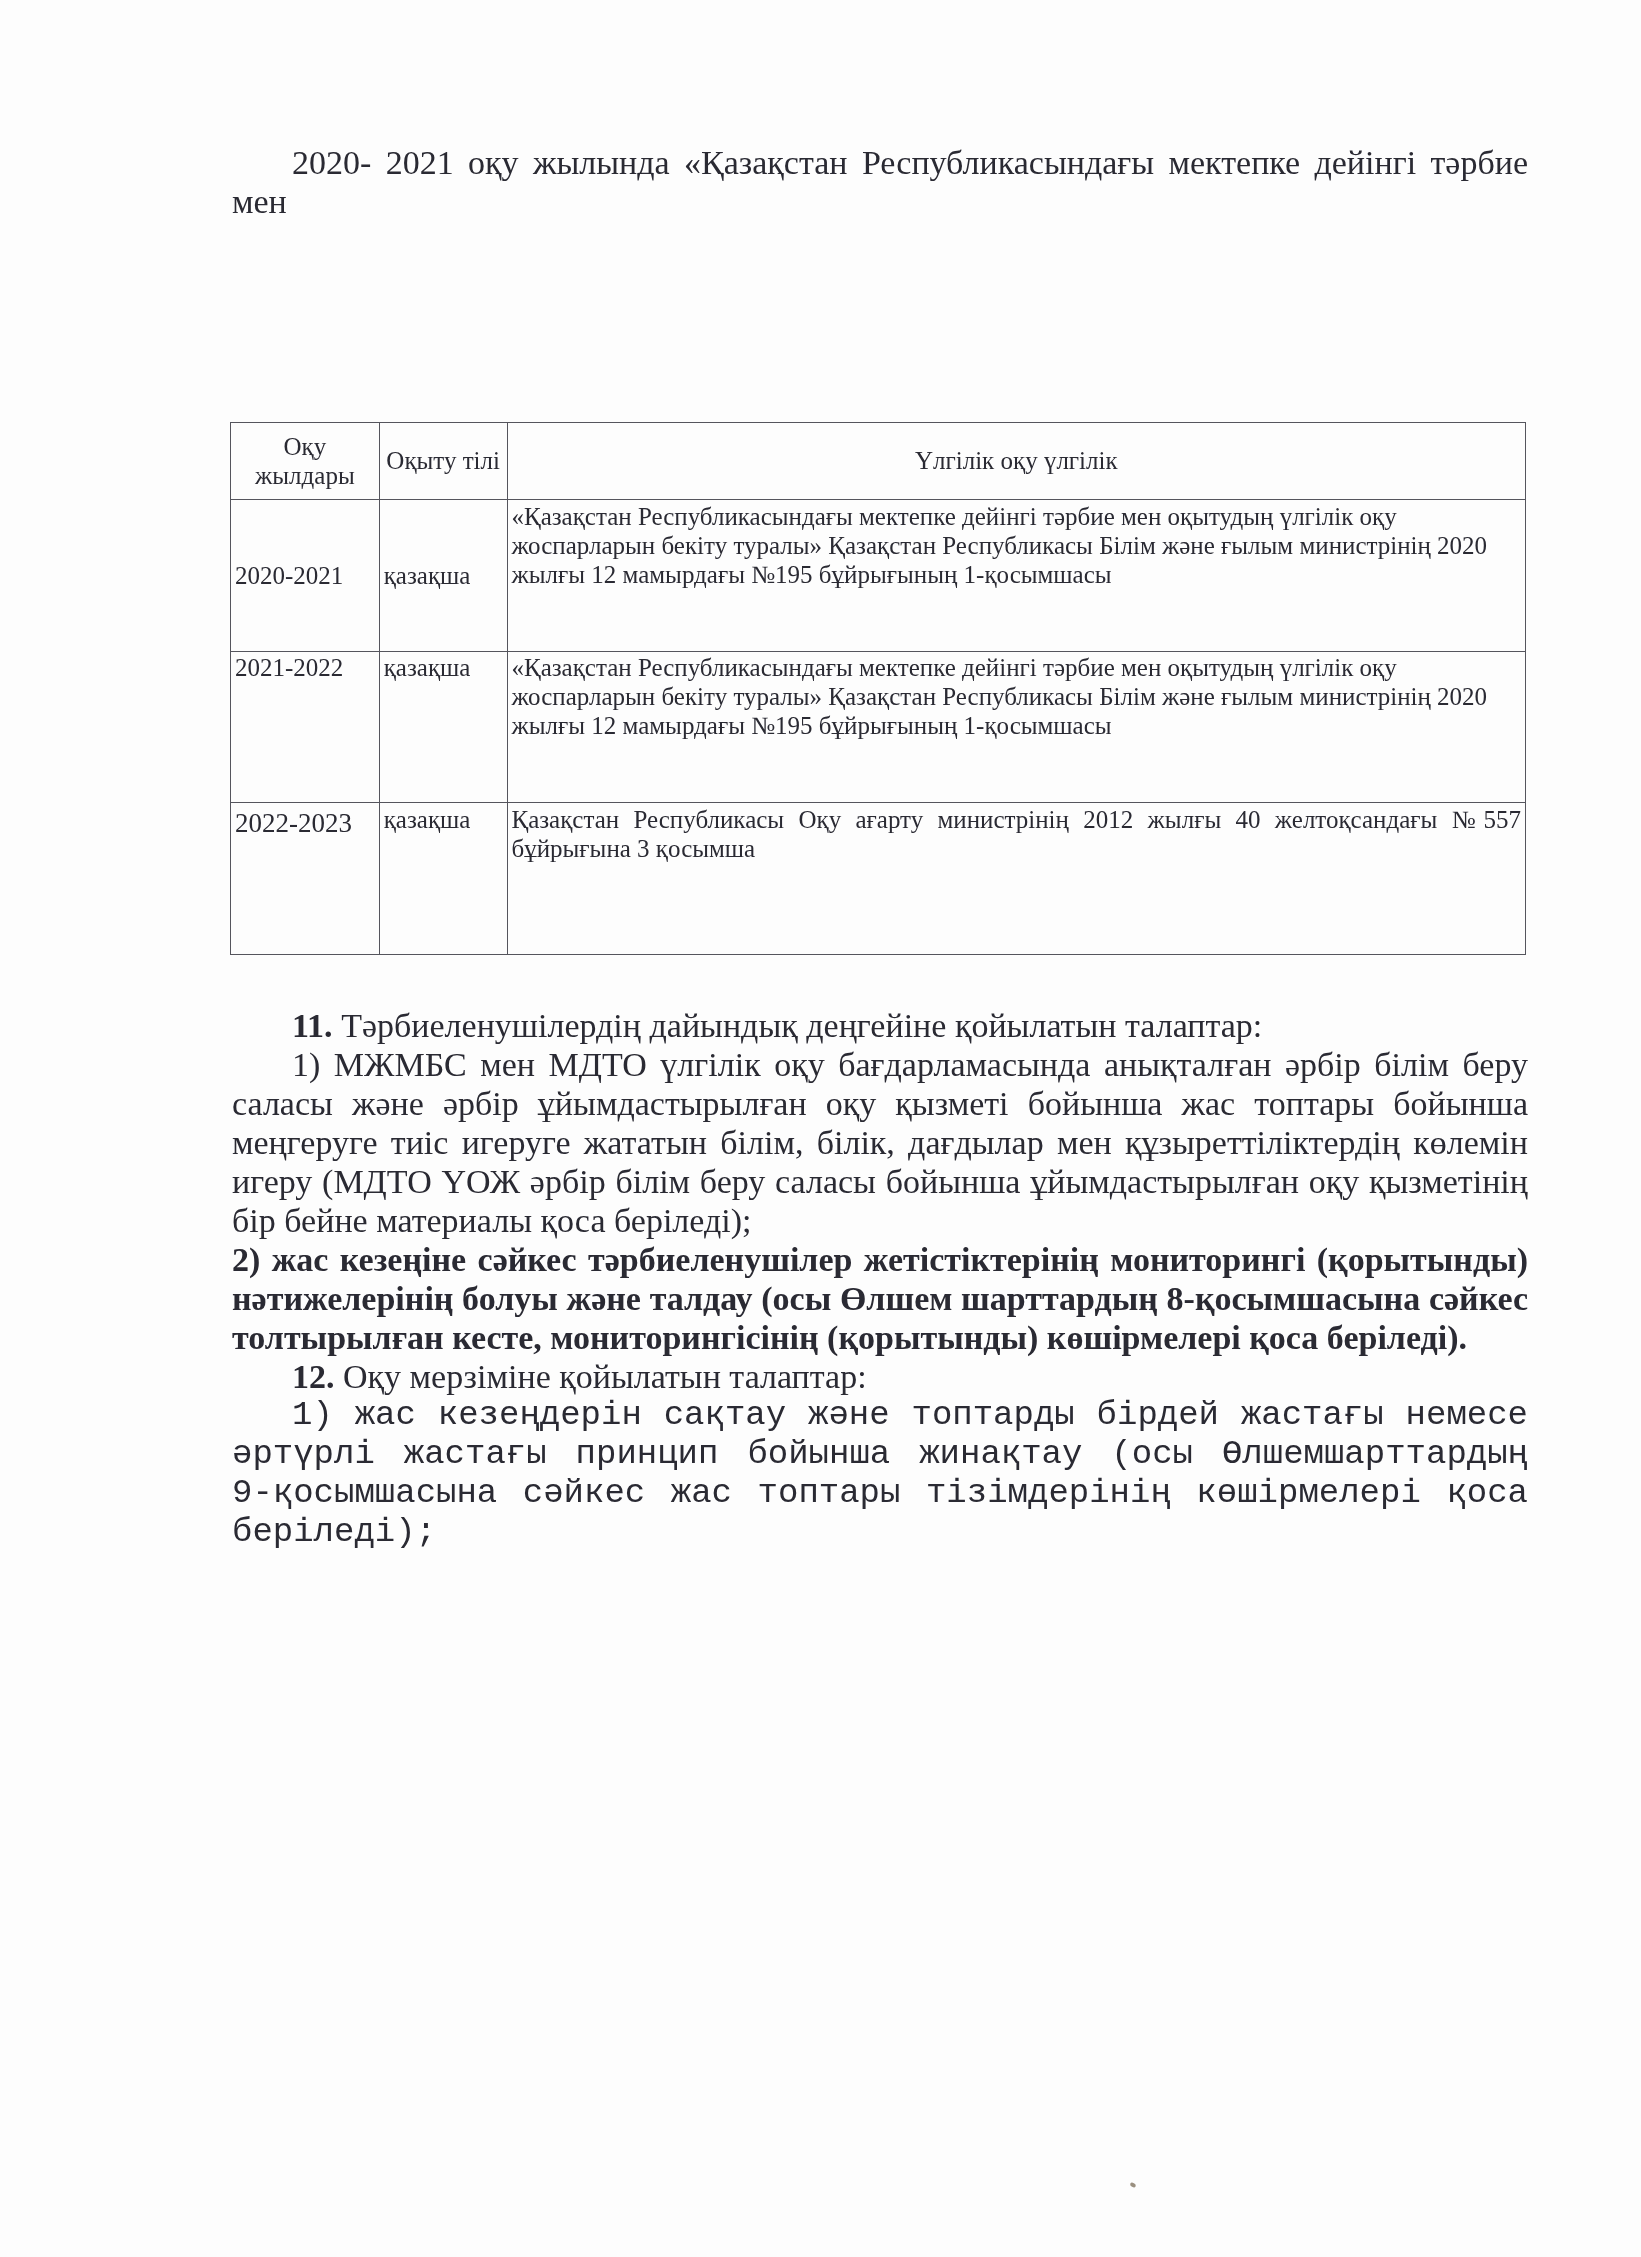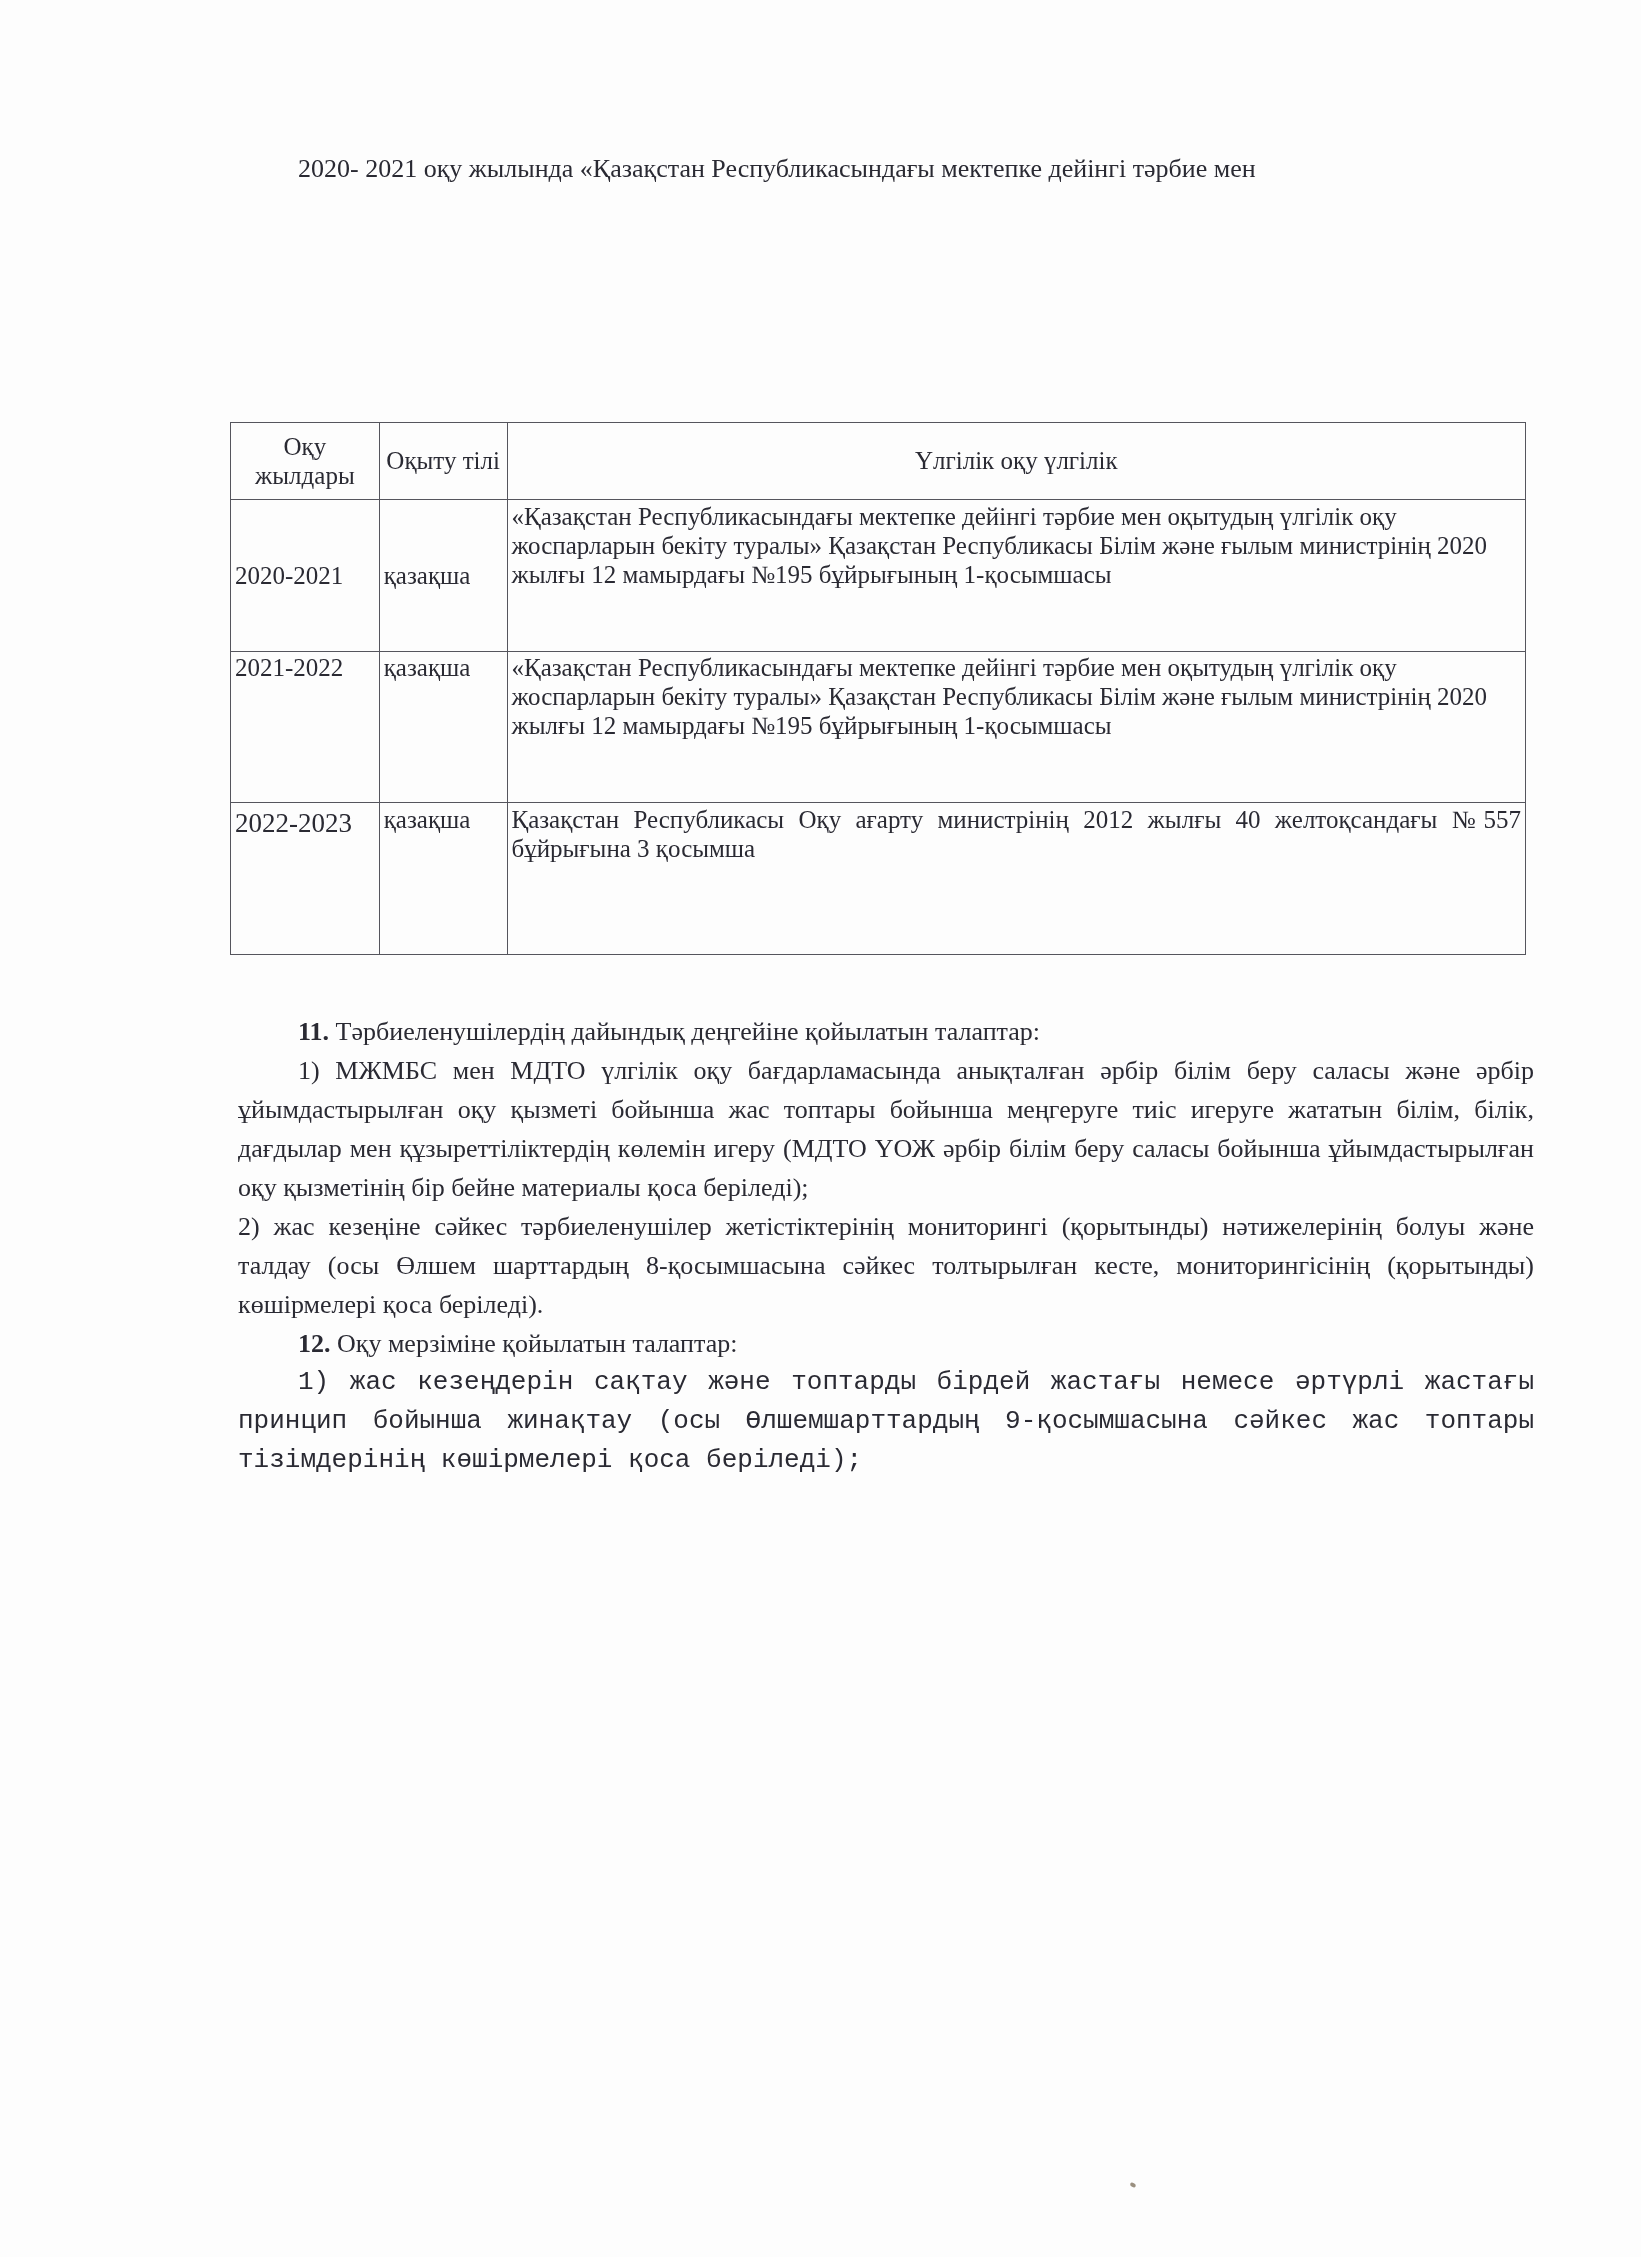--- a/index.html
+++ b/index.html
@@ -2,21 +2,21 @@
 <html><head>
 <meta charset="utf-8">
 <style>
   html, body { margin:0; padding:0; }
   body {
     width:1641px; height:2257px; background:#fdfdfd; position:relative;
     font-family:"Liberation Serif", "DejaVu Serif", serif; color:#2a2a33;
     overflow:hidden;
   }
   .page { position:absolute; left:0; top:0; width:1641px; height:2257px; }
-  .para { position:absolute; left:230px; width:1296px; font-size:26px; line-height:39px; text-align:justify; margin:8px; }
+  .para { position:absolute; left:230px; width:1296px; font-size:34px; line-height:39px; text-align:justify; margin:2px; }
   .indent { text-indent:60px; }
   #intro1 { top:141px; }
   #intro2 { top:243px; line-height:37px; }
   #intro3 { top:336px; }
   table.plan {
     position:absolute; left:230px; top:422px; width:1296px; border-collapse:collapse;
     font-size:25px; line-height:29px;
   }
   table.plan td, table.plan th {
     border:1.9px solid #55555d; vertical-align:top; padding:1.9px 3.9px; font-weight:normal;
@@ -63,20 +63,20 @@
       <td class="yr3">2022-2023</td>
       <td>қазақша</td>
       <td class="plain">Қазақстан Республикасы Оқу ағарту министрінің 2012 жылғы 40 желтоқсандағы №557 бұйрығына 3 қосымша</td>
     </tr>
   </tbody>
     </table>
 
   <div class="para" id="sec11">
     <p class="indent" style="margin:0;"><span class="b">11.</span> <span>Тәрбиеленушілердің дайындық деңгейіне қойылатын талаптар:</span></p>
     <p class="indent" style="margin:0;">1) МЖМБС мен МДТО үлгілік оқу бағдарламасында анықталған әрбір білім беру саласы және әрбір ұйымдастырылған оқу қызметі бойынша жас топтары бойынша меңгеруге тиіс игеруге жататын білім, білік, дағдылар мен құзыреттіліктердің көлемін игеру (МДТО ҮОЖ әрбір білім беру саласы бойынша ұйымдастырылған оқу қызметінің бір бейне материалы қоса беріледі);</p>
-    <p style="margin:0;">2)     жас кезеңіне сәйкес тәрбиеленушілер жетістіктерінің мониторингі (қорытынды) нәтижелерінің болуы және талдау (осы Өлшем шарттардың 8-қосымшасына сәйкес толтырылған кесте, мониторингісінің (қорытынды) көшірмелері қоса беріледі).</p>
+    <p style="margin:0;font-weight:bold;">2)     жас кезеңіне сәйкес тәрбиеленушілер жетістіктерінің мониторингі (қорытынды) нәтижелерінің болуы және талдау (осы Өлшем шарттардың 8-қосымшасына сәйкес толтырылған кесте, мониторингісінің (қорытынды) көшірмелері қоса беріледі).</p>
     <p class="indent" style="margin:0;"><span class="b">12.</span> <span>Оқу мерзіміне қойылатын талаптар:</span></p>
     <p class="indent" style="margin:0;font-family:Liberation Mono, monospace;">1) жас кезеңдерін сақтау және топтарды бірдей жастағы немесе әртүрлі жастағы принцип бойынша жинақтау (осы Өлшемшарттардың 9-қосымшасына сәйкес жас топтары тізімдерінің көшірмелері қоса беріледі);</p>
   </div>
 
   <div class="speck"></div>
 </div>
 
 
 </body></html>

